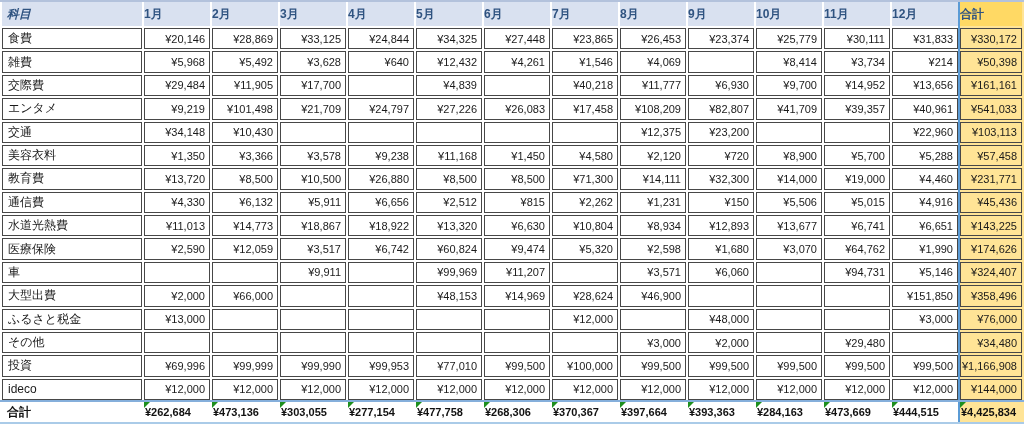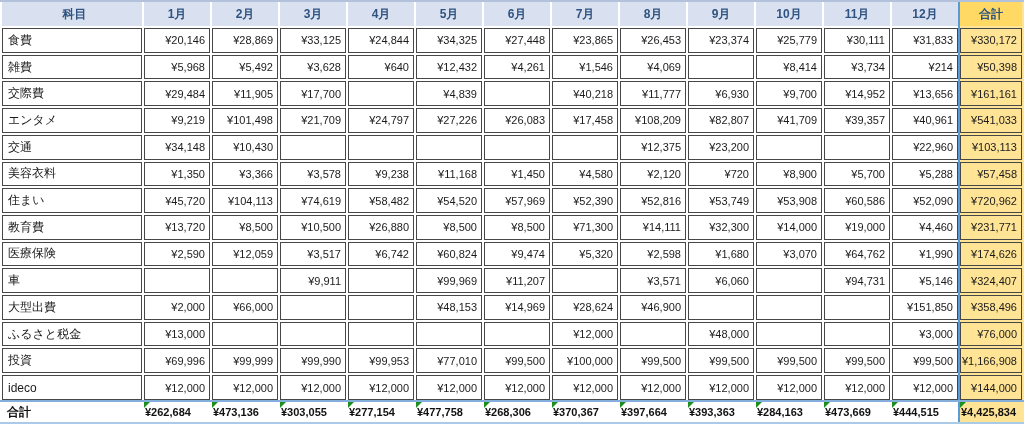--- a/index.html
+++ b/index.html
@@ -14,23 +14,23 @@
     
     background-image:
       linear-gradient(to bottom,#b3c2dc 0,#b3c2dc 2px,transparent 2px),
       linear-gradient(to bottom,transparent 0,transparent 400px,#85afdb 400px,#85afdb 402px,transparent 402px,transparent 422px,#aacbe8 422px,#aacbe8 424px),
       linear-gradient(to right,transparent 0,transparent 958px,#5b9bd5 958px,#5b9bd5 960px,#ffe496 960px);
   }
   col.c-label{width:140px;} col.c-month{width:66px;} col.c-total{width:62px;}
   th,td{margin:0;overflow:hidden;white-space:nowrap;box-sizing:border-box;}
   thead th{
     height:24px;background:#d9e1f0;color:#2f5380;
-    font-size:12px;font-weight:bold;text-align:center;padding:0;
-  }
-  thead th.subject{text-align:center;padding-left:5px;}
+    font-size:12px;font-weight:bold;text-align:left;padding:0;
+  }
+  thead th.subject{text-align:left;padding-left:5px;font-style:italic;}
   thead th.total{background:#ffd964;color:#2f5380;}
   tbody th.label{
     height:20px;background:#ffffff;border:1px solid #474747;
     font-weight:normal;text-align:left;font-size:12px;color:#1a1a1a;padding:0 4px 0 5px;
   }
   tbody td{
     background:#ffffff;border:1px solid #474747;
     font-size:11px;color:#1a1a1a;text-align:right;padding:0 4px 0 0;
   }
   tbody td.total{background:#ffe496;margin-top:38px;}
@@ -175,52 +175,68 @@
         <td>¥1,450</td>
         <td>¥4,580</td>
         <td>¥2,120</td>
         <td>¥720</td>
         <td>¥8,900</td>
         <td>¥5,700</td>
         <td>¥5,288</td>
         <td class="total">¥57,458</td>
       </tr>
       <tr>
-        <th class="label">住まい</th>
-        <td>¥45,720</td>
-        <td>¥104,113</td>
-        <td>¥74,619</td>
-        <td>¥58,482</td>
-        <td>¥54,520</td>
-        <td>¥57,969</td>
-        <td>¥52,390</td>
-        <td>¥52,816</td>
-        <td>¥53,749</td>
-        <td>¥53,908</td>
-        <td>¥60,586</td>
-        <td>¥52,090</td>
-        <td class="total">¥720,962</td>
-      </tr>
-      <tr>
         <th class="label">教育費</th>
         <td>¥13,720</td>
         <td>¥8,500</td>
         <td>¥10,500</td>
         <td>¥26,880</td>
         <td>¥8,500</td>
         <td>¥8,500</td>
         <td>¥71,300</td>
         <td>¥14,111</td>
         <td>¥32,300</td>
         <td>¥14,000</td>
         <td>¥19,000</td>
         <td>¥4,460</td>
         <td class="total">¥231,771</td>
       </tr>
       <tr>
+        <th class="label">通信費</th>
+        <td>¥4,330</td>
+        <td>¥6,132</td>
+        <td>¥5,911</td>
+        <td>¥6,656</td>
+        <td>¥2,512</td>
+        <td>¥815</td>
+        <td>¥2,262</td>
+        <td>¥1,231</td>
+        <td>¥150</td>
+        <td>¥5,506</td>
+        <td>¥5,015</td>
+        <td>¥4,916</td>
+        <td class="total">¥45,436</td>
+      </tr>
+      <tr>
+        <th class="label">水道光熱費</th>
+        <td>¥11,013</td>
+        <td>¥14,773</td>
+        <td>¥18,867</td>
+        <td>¥18,922</td>
+        <td>¥13,320</td>
+        <td>¥6,630</td>
+        <td>¥10,804</td>
+        <td>¥8,934</td>
+        <td>¥12,893</td>
+        <td>¥13,677</td>
+        <td>¥6,741</td>
+        <td>¥6,651</td>
+        <td class="total">¥143,225</td>
+      </tr>
+      <tr>
         <th class="label">医療保険</th>
         <td>¥2,590</td>
         <td>¥12,059</td>
         <td>¥3,517</td>
         <td>¥6,742</td>
         <td>¥60,824</td>
         <td>¥9,474</td>
         <td>¥5,320</td>
         <td>¥2,598</td>
         <td>¥1,680</td>
@@ -271,20 +287,36 @@
         <td></td>
         <td>¥12,000</td>
         <td></td>
         <td>¥48,000</td>
         <td></td>
         <td></td>
         <td>¥3,000</td>
         <td class="total">¥76,000</td>
       </tr>
       <tr>
+        <th class="label">その他</th>
+        <td></td>
+        <td></td>
+        <td></td>
+        <td></td>
+        <td></td>
+        <td></td>
+        <td></td>
+        <td>¥3,000</td>
+        <td>¥2,000</td>
+        <td></td>
+        <td>¥29,480</td>
+        <td></td>
+        <td class="total">¥34,480</td>
+      </tr>
+      <tr>
         <th class="label">投資</th>
         <td>¥69,996</td>
         <td>¥99,999</td>
         <td>¥99,990</td>
         <td>¥99,953</td>
         <td>¥77,010</td>
         <td>¥99,500</td>
         <td>¥100,000</td>
         <td>¥99,500</td>
         <td>¥99,500</td>

